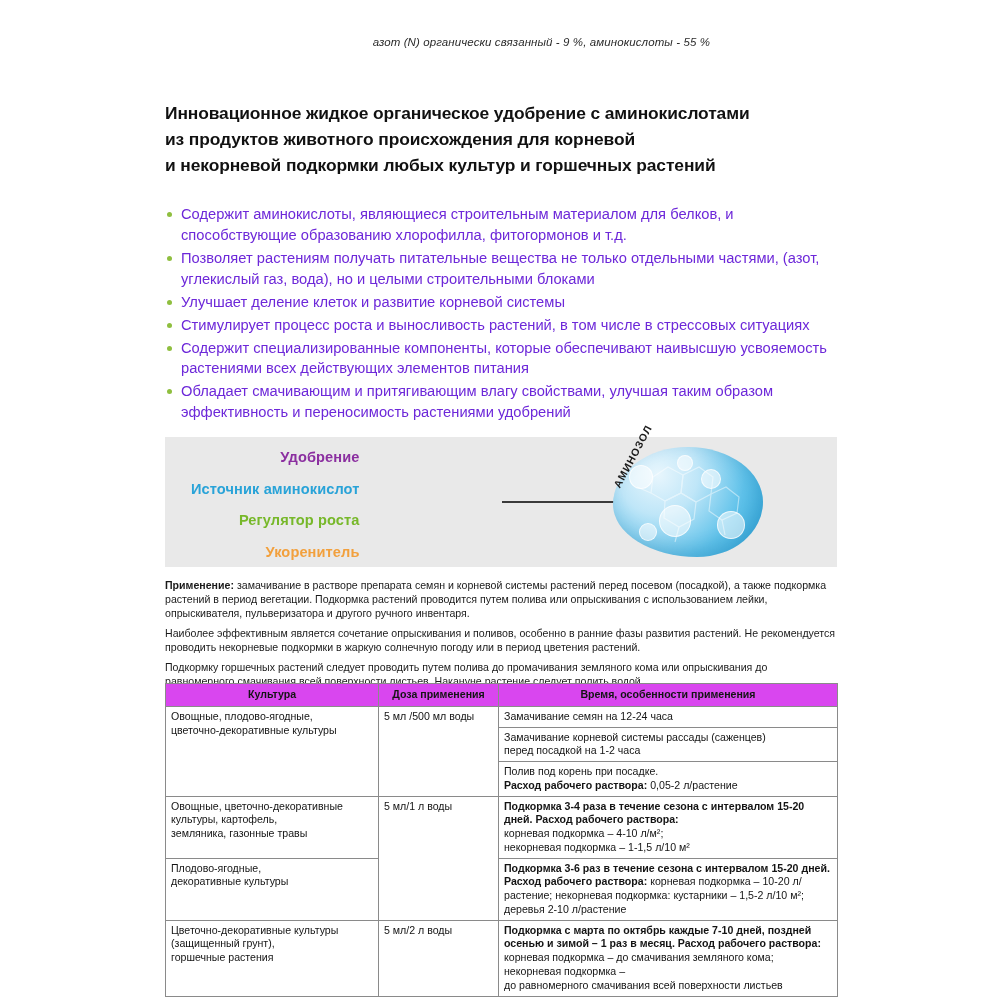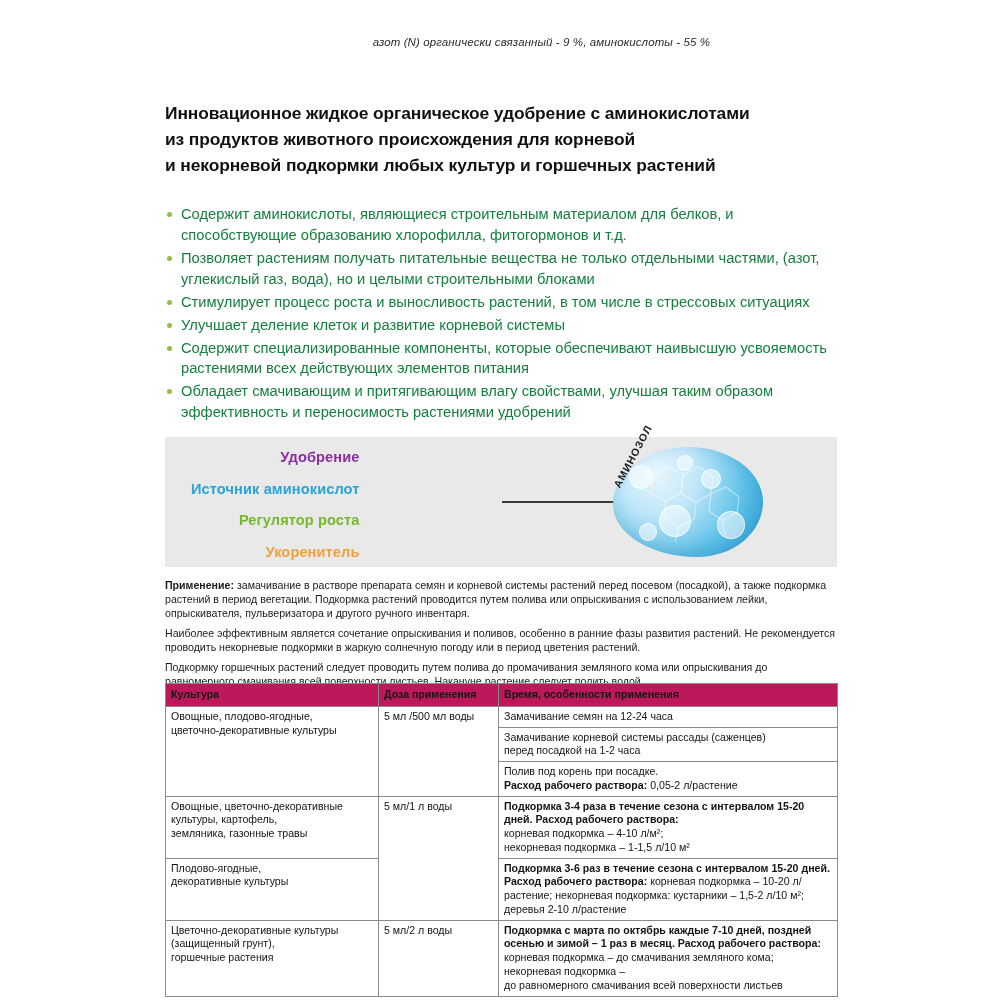--- a/index.html
+++ b/index.html
@@ -52,21 +52,21 @@
     list-style: none;
     margin: 26px 0 0 0;
     padding: 0;
   }
   ul.bullets li {
     position: relative;
     padding-left: 16px;
     margin-bottom: 2px;
     font-size: 14.7px;
     line-height: 1.42;
-    color: #15803d;
+    color: #6d28d9;
   }
   ul.bullets li::before {
     content: "";
     position: absolute;
     left: 2px;
     top: 8px;
     width: 5px;
     height: 5px;
     border-radius: 50%;
     background: #8fbf3f;
@@ -181,23 +181,23 @@
     color: #141414;
     table-layout: fixed;
   }
   table.doze td, table.doze th {
     border: 1px solid #8a8a8a;
     padding: 3px 5px;
     vertical-align: top;
     line-height: 1.3;
   }
   table.doze th {
-    text-align: left;
+    text-align: center;
     font-weight: bold;
-    background: #be185d;
+    background: #d946ef;
     padding: 4px 5px;
   }
   .col-a { width: 213px; }
   .col-b { width: 120px; }
   .col-c { width: 339px; }
   td.mid { vertical-align: middle; }
   .nb { font-weight: bold; }
 </style>
 </head>
 <body>
@@ -209,22 +209,22 @@
   <div class="content">
     <h1 class="title">
       <span>Инновационное жидкое органическое удобрение с аминокислотами</span>
       <span>из продуктов животного происхождения для корневой</span>
       <span>и некорневой подкормки любых культур и горшечных растений</span>
     </h1>
 
     <ul class="bullets">
       <li>Содержит аминокислоты, являющиеся строительным материалом для белков, и способствующие образованию хлорофилла, фитогормонов и т.д.</li>
       <li>Позволяет растениям получать питательные вещества не только отдельными частями, (азот, углекислый газ, вода), но и целыми строительными блоками</li>
+      <li>Улучшает деление клеток и развитие корневой системы</li>
       <li>Стимулирует процесс роста и выносливость растений, в том числе в стрессовых ситуациях</li>
-      <li>Улучшает деление клеток и развитие корневой системы</li>
       <li>Содержит специализированные компоненты, которые обеспечивают наивысшую усвояемость растениями всех действующих элементов питания</li>
       <li>Обладает смачивающим и притягивающим влагу свойствами, улучшая таким образом эффективность и переносимость растениями удобрений</li>
     </ul>
   </div>
 
   <div class="banner">
     <div class="banner-labels">
       <div class="lbl-1">Удобрение</div>
       <div class="lbl-2">Источник аминокислот</div>
       <div class="lbl-3">Регулятор роста</div>

